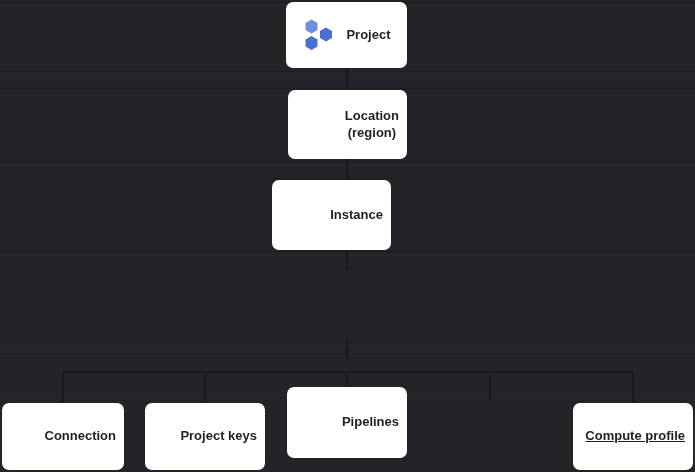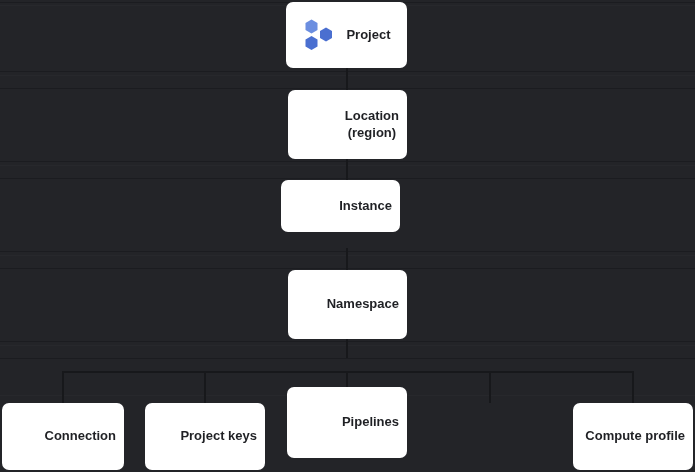--- a/index.html
+++ b/index.html
@@ -106,38 +106,35 @@
       <polygon points="9.5,18 15.5,21.5 15.5,28.5 9.5,32 3.5,28.5 3.5,21.5" fill="#4a6fd0"></polygon>
     </svg>
     <span class="label">Project</span>
   </div>
 
   <div class="node" style="left:288px; top:90px; width:119px; height:69px;">
     <span class="label">Location
 (region)</span>
   </div>
 
-  <div class="node" style="left:281px; top:180px; width:119px; height:52px;">
+  <div class="node" style="left:272px; top:180px; width:119px; height:70px;">
     <span class="label">Instance</span>
   </div>
 
-  <div class="node" style="left:288px; top:270px; width:119px; height:69px;">
-    <span class="label">Namespace</span>
-  </div>
 
   <div class="node" style="left:2px; top:403px; width:122px; height:67px;padding-left:6px;">
     <span class="label">Connection</span>
   </div>
 
   <div class="node" style="left:145px; top:403px; width:120px; height:67px;">
     <span class="label">Project keys</span>
   </div>
 
   <div class="node" style="left:287px; top:387px; width:120px; height:71px;">
     <span class="label">Pipelines</span>
   </div>
 
 
-  <div class="node" style="left:573px; top:403px; width:120px; height:67px;">
+  <div class="node" style="left:573px; top:403px; width:120px; height:67px;text-decoration:underline;">
     <span class="label">Compute profile</span>
   </div>
 
 </div>
 
 </body></html>

